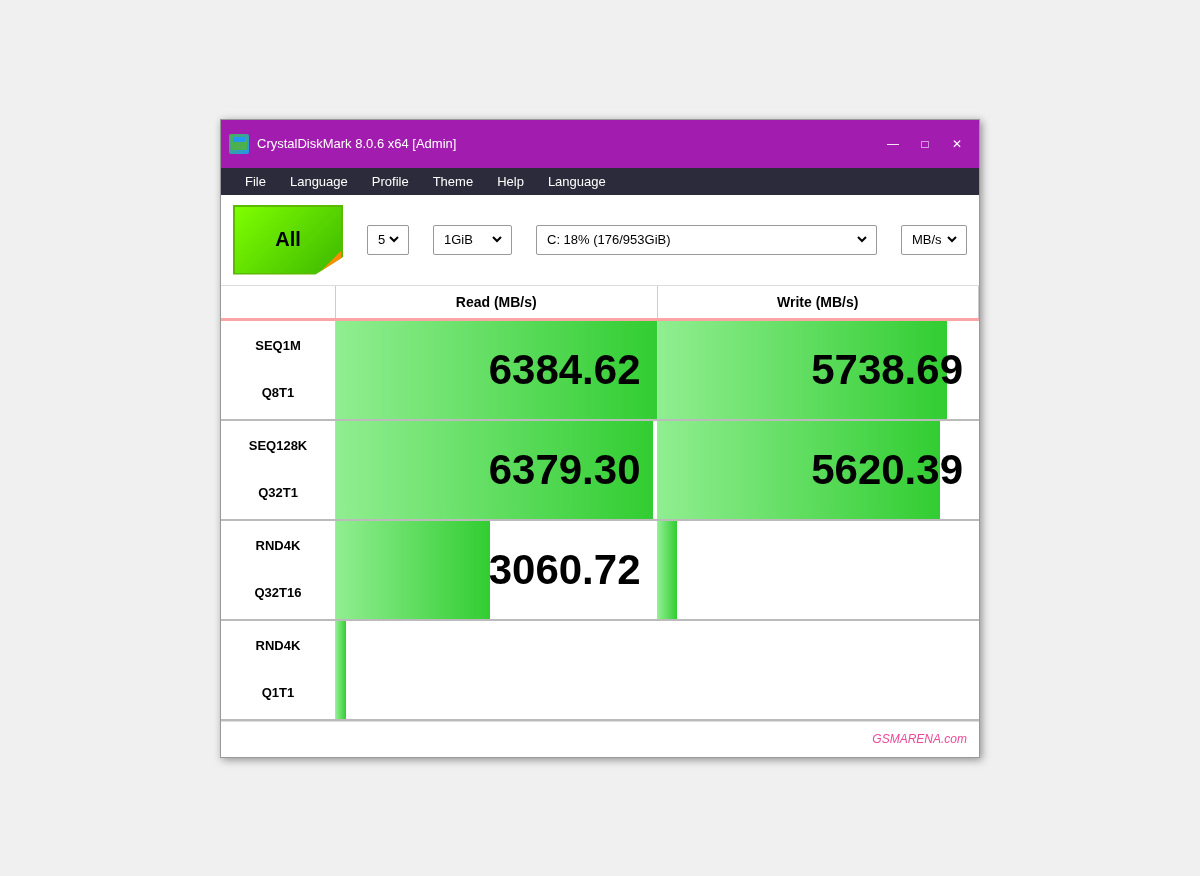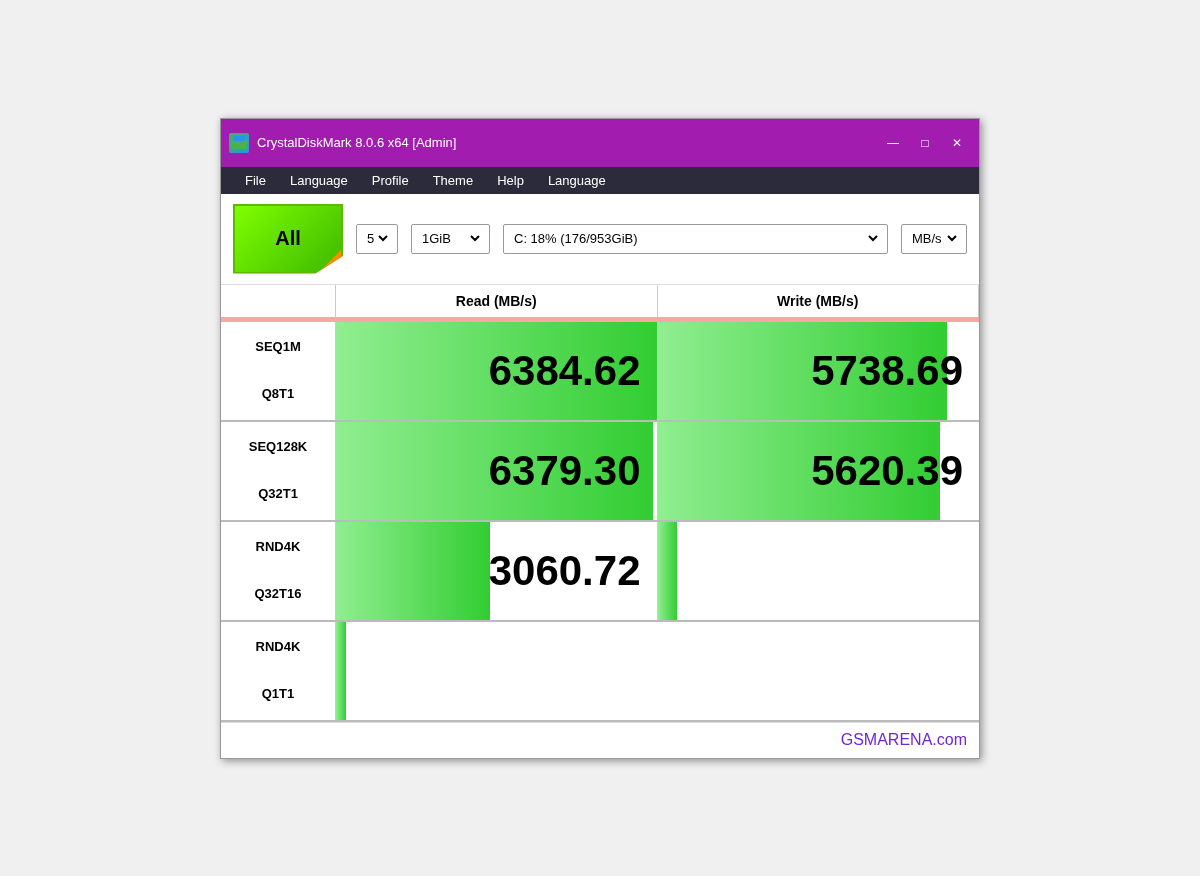--- a/index.html
+++ b/index.html
@@ -71,21 +71,21 @@
       padding: 6px 12px;
       font-size: 13px;
       cursor: pointer;
       white-space: nowrap;
     }
     .toolbar {
       background: #ffffff;
       padding: 10px 12px;
       display: flex;
       align-items: center;
-      gap: 13px;
+      gap: 24px;
       border-bottom: 1px solid #ddd;
     }
     .all-btn {
       background: linear-gradient(135deg, #7fff00, #3db800);
       border: 2px solid #5cb800;
       color: #000;
       font-size: 20px;
       font-weight: bold;
       width: 110px;
       height: 70px;
@@ -123,21 +123,21 @@
       cursor: pointer;
       background: transparent;
     }
     .content-area {
       padding: 0;
     }
     .col-headers {
       display: grid;
       grid-template-columns: 115px 1fr 1fr;
       background: #ffffff;
-      border-bottom: 5px solid #fca5a5;
+      border-bottom: 3px solid #fca5a5;
     }
     .col-header {
       text-align: center;
       font-size: 14px;
       font-weight: bold;
       padding: 8px 4px;
       border-right: 1px solid #ccc;
       color: #000;
     }
     .col-header:first-child {
@@ -193,22 +193,23 @@
     .footer {
       background: #ffffff;
       height: 36px;
       border-top: 1px solid #ddd;
       display: flex;
       align-items: center;
       justify-content: flex-end;
       padding-right: 12px;
     }
     .watermark {
-      font-size: 16px;
-      color: #6d28d9;
+      font-size: 12px;
+      color: #ec4899;
+      font-style: italic;
     }
   </style>
 </head>
 <body>
 
 <div class="window">
 
   <div class="title-bar">
     <div class="title-bar-left">
       <div class="title-icon">

